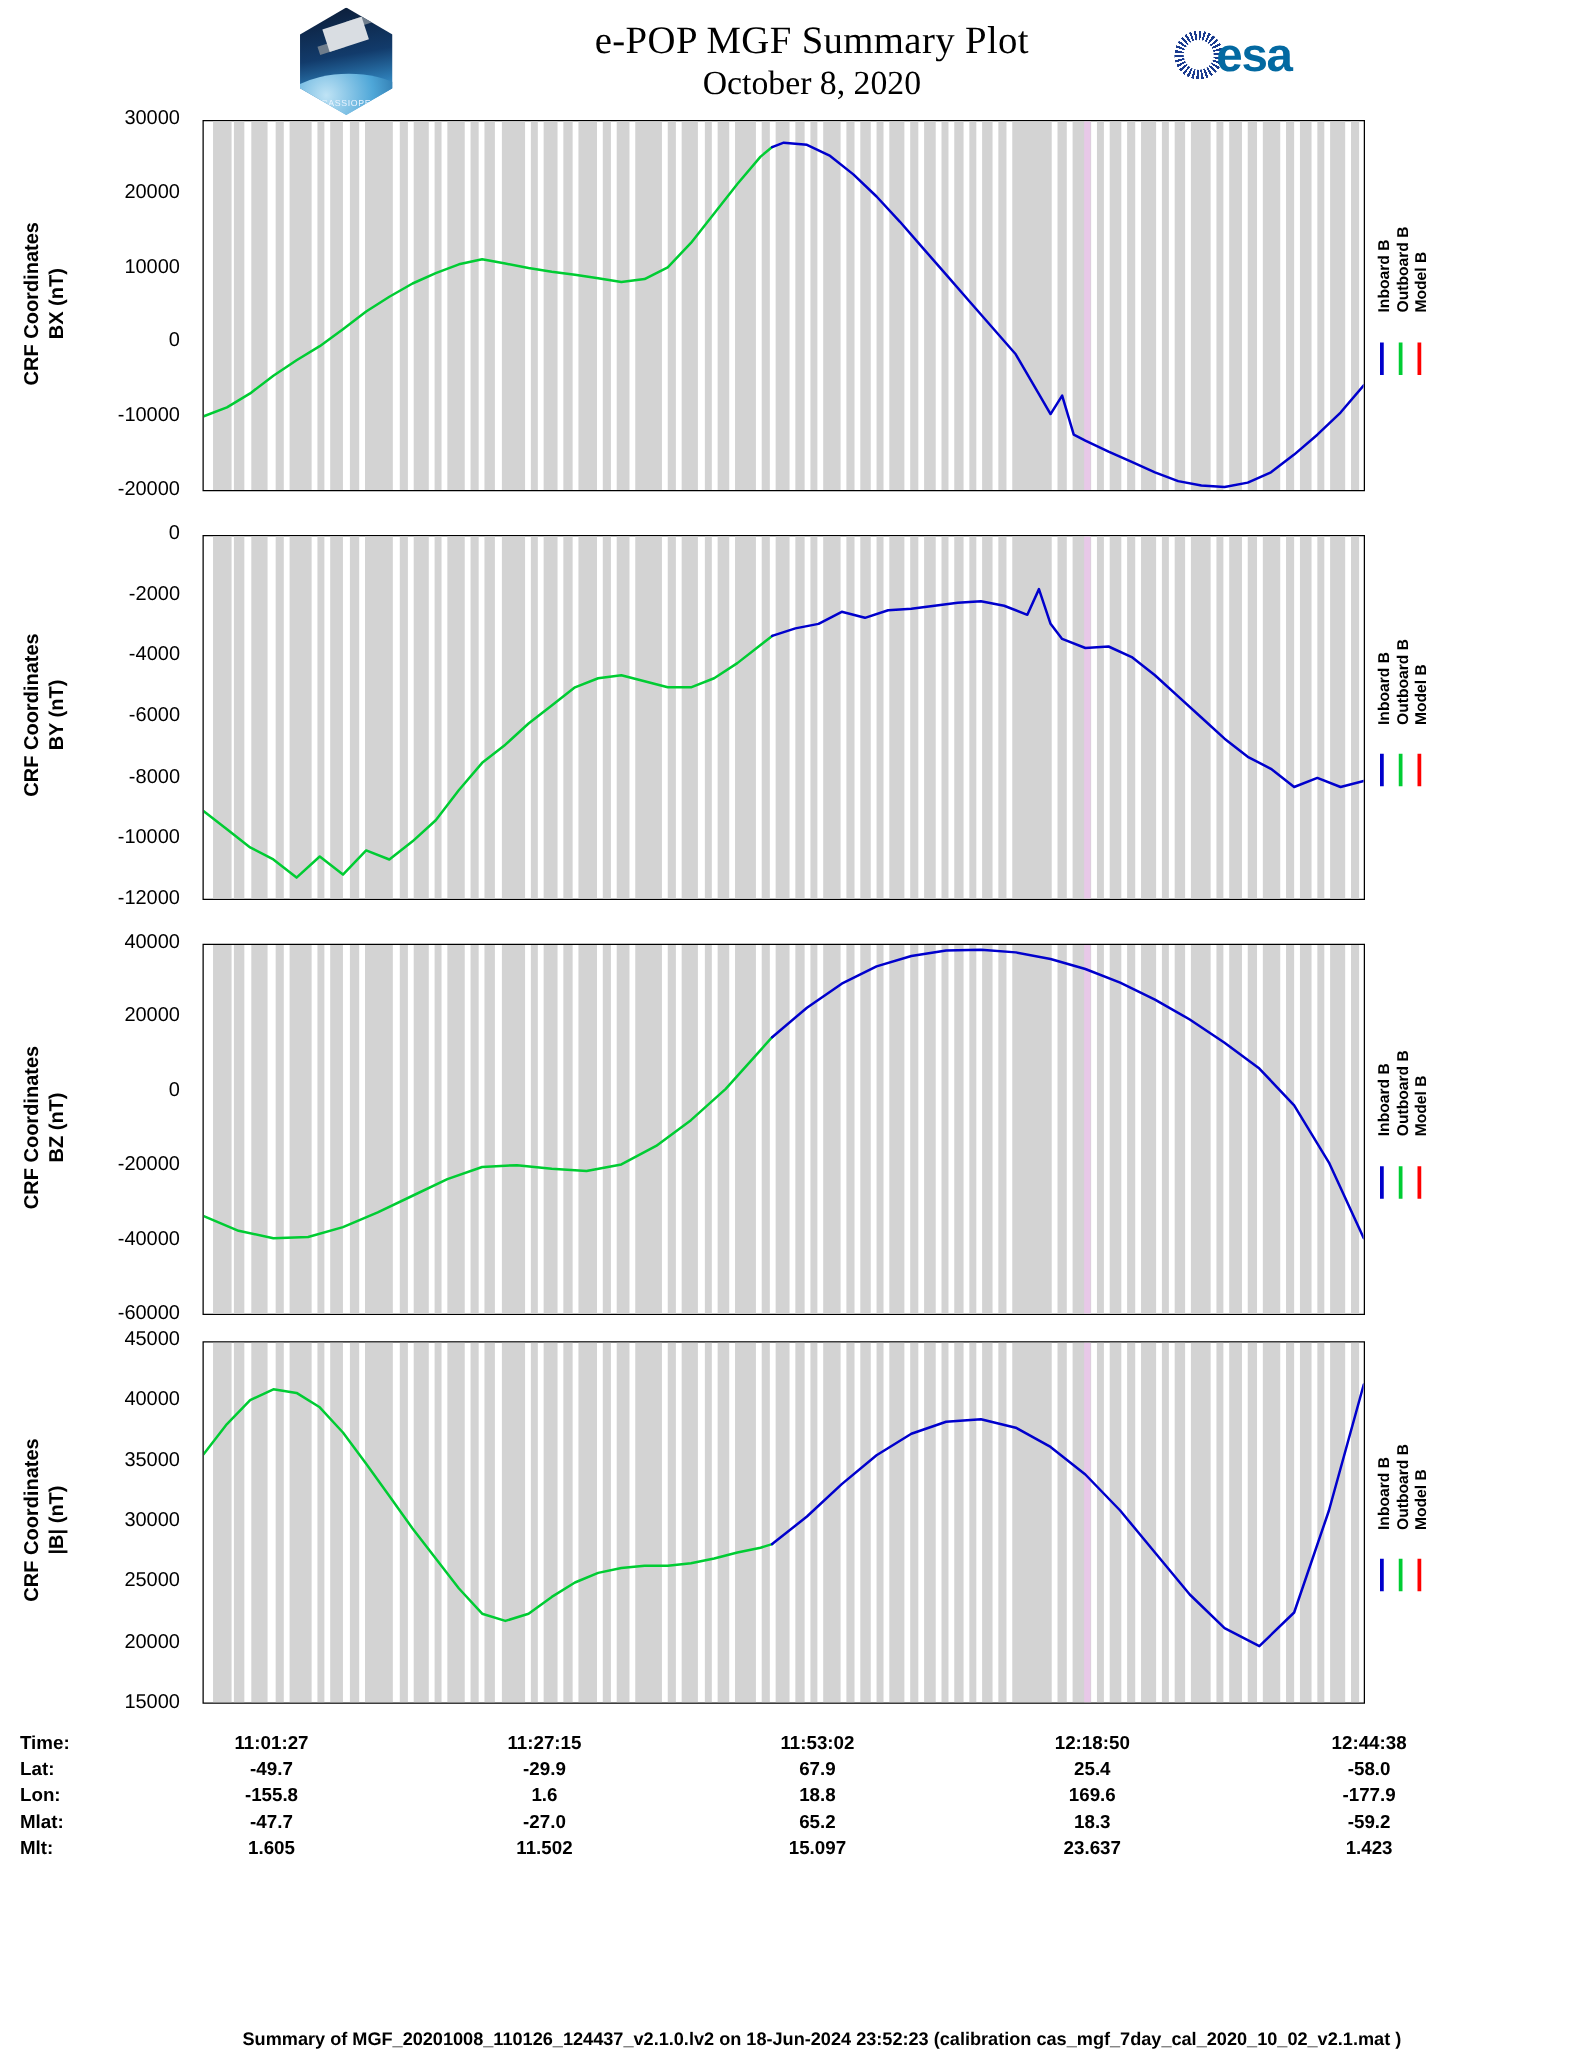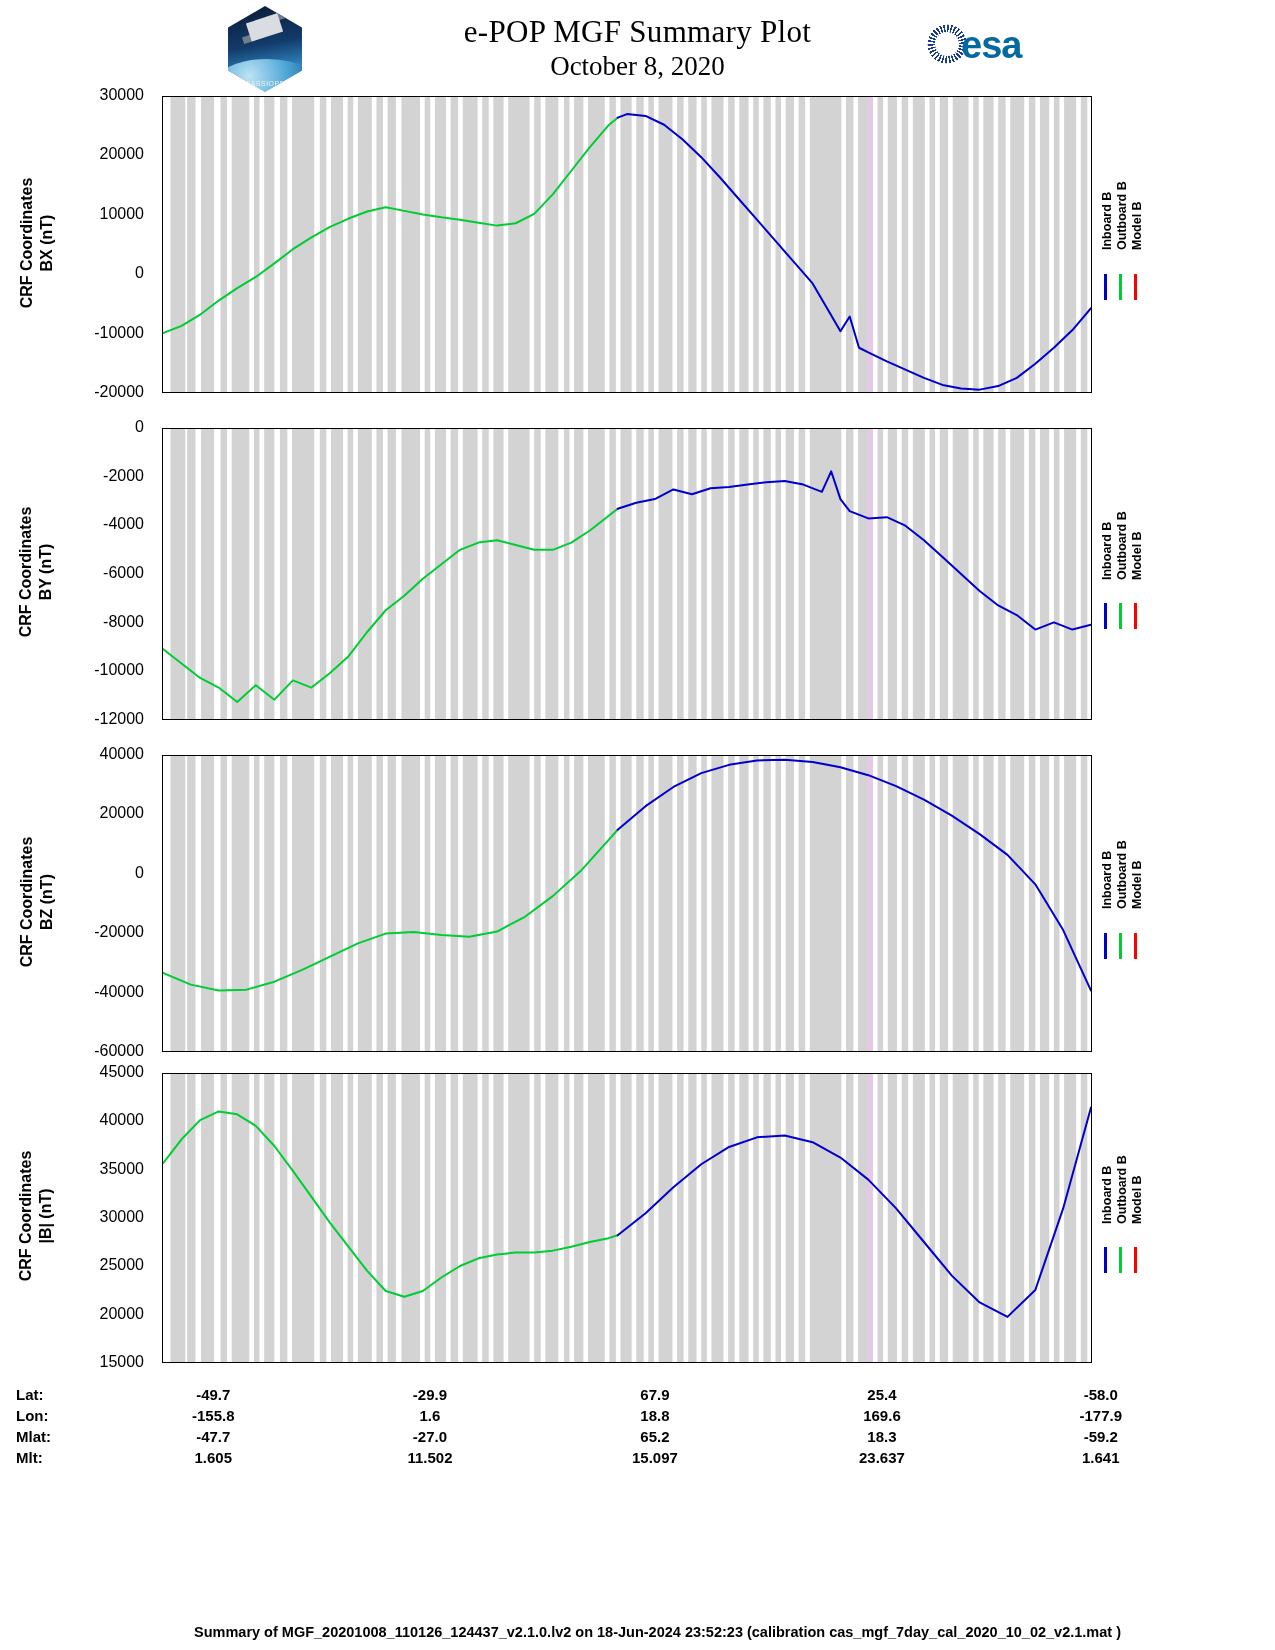--- a/index.html
+++ b/index.html
@@ -17,21 +17,21 @@
   }
   .page {
     position: relative;
     width: 1275px;
     height: 1650px;
   }
 
   
   .header {
     position: absolute;
-    left: 0; top: 0;
+    left: 12px; top: 0;
     width: 1088px;
     height: 92px;
   }
   .title-block {
     position: absolute;
     left: 0;
     top: 14px;
     width: 1275px;
     text-align: center;
     font-family: "Liberation Serif", serif;
@@ -682,20 +682,28 @@
         <div class="lg-line" style="background: rgb(0, 0, 204); left: 4px; top: 174px;"></div>
         <div class="lg-line" style="background: rgb(0, 204, 51); left: 19px; top: 174px;"></div>
         <div class="lg-line" style="background: rgb(255, 0, 0); left: 34px; top: 174px;"></div>
       </div>
     </div>
 
   <div class="footer-table">
     <table id="footer-tbl">
         <tbody>
           <tr>
+            <td class="ft-label">Time:</td>
+            <td class="ft-val">11:01:27</td>
+            <td class="ft-val">11:27:15</td>
+            <td class="ft-val">11:53:02</td>
+            <td class="ft-val">12:18:50</td>
+            <td class="ft-val">12:44:38</td>
+          </tr>
+          <tr>
             <td class="ft-label">Lat:</td>
             <td class="ft-val">-49.7</td>
             <td class="ft-val">-29.9</td>
             <td class="ft-val">67.9</td>
             <td class="ft-val">25.4</td>
             <td class="ft-val">-58.0</td>
           </tr>
           <tr>
             <td class="ft-label">Lon:</td>
             <td class="ft-val">-155.8</td>
@@ -711,21 +719,21 @@
             <td class="ft-val">65.2</td>
             <td class="ft-val">18.3</td>
             <td class="ft-val">-59.2</td>
           </tr>
           <tr>
             <td class="ft-label">Mlt:</td>
             <td class="ft-val">1.605</td>
             <td class="ft-val">11.502</td>
             <td class="ft-val">15.097</td>
             <td class="ft-val">23.637</td>
-            <td class="ft-val">1.641</td>
+            <td class="ft-val">1.423</td>
           </tr>
         </tbody>
       </table>
   </div>
 
   <div class="footnote">Summary of MGF_20201008_110126_124437_v2.1.0.lv2 on 18-Jun-2024 23:52:23 (calibration cas_mgf_7day_cal_2020_10_02_v2.1.mat )</div>
 
 </div>
 
 </body></html>

